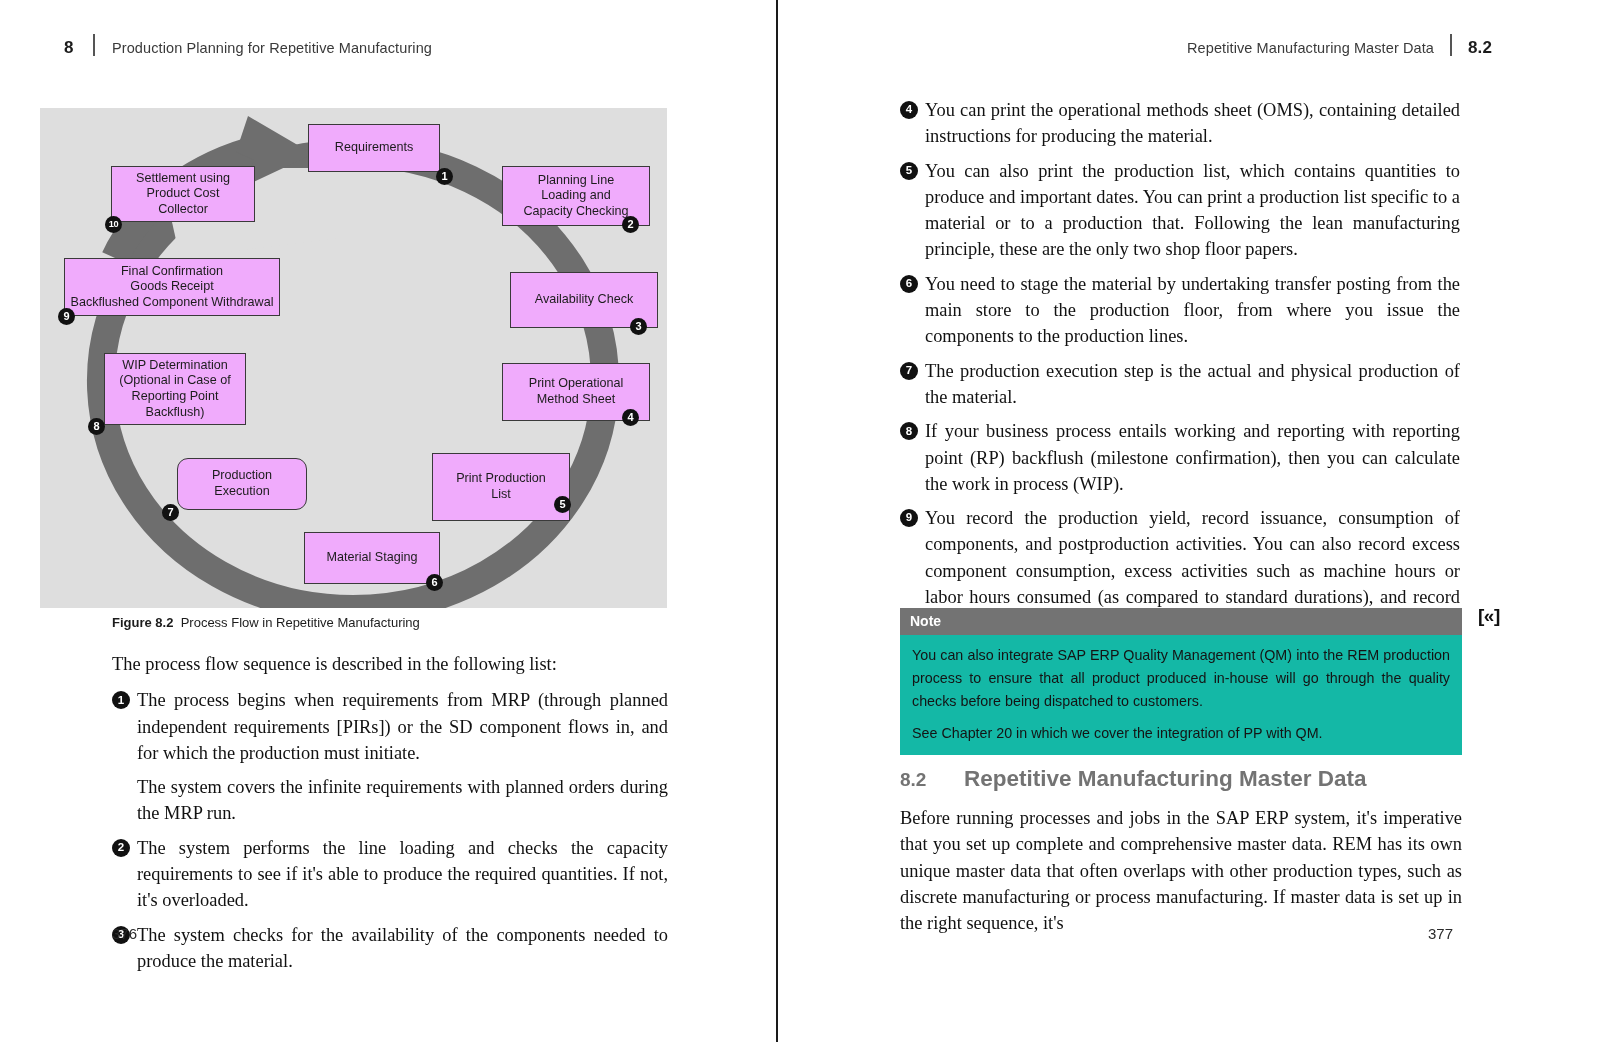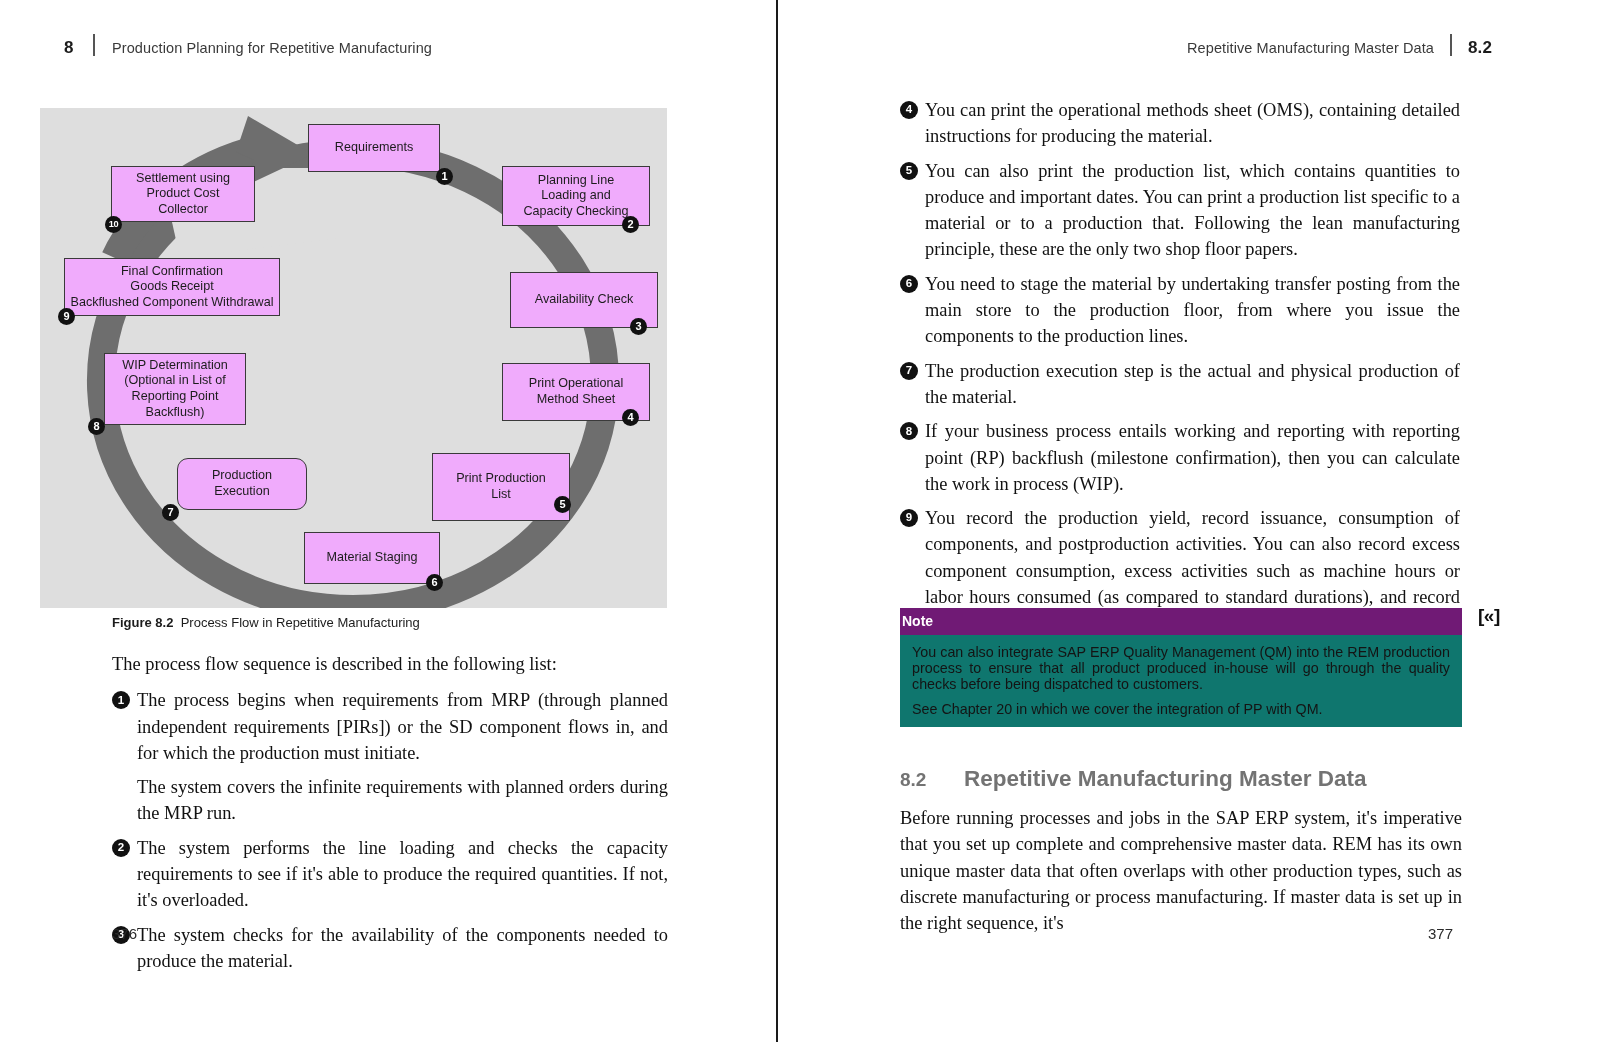--- a/index.html
+++ b/index.html
@@ -155,33 +155,33 @@
   .sub-para { margin-top: 8px; text-align: justify; }
 
   
   .note-wrap {
     position: absolute;
     left: 900px;
     top: 608px;
     width: 562px;
   }
   .note-title {
-    background: #701a75;
+    background: #737373;
     color: #ffffff;
     font-family: "Liberation Sans", sans-serif;
     font-weight: bold;
     font-size: 14px;
-    padding: 5px 10px 6px 2px;
+    padding: 5px 10px 6px 10px;
     box-sizing: border-box;
   }
   .note-body {
-    background: #0f766e;
+    background: #14b8a6;
     font-family: "Liberation Sans", sans-serif;
     font-size: 14.3px;
-    line-height: 16px;
+    line-height: 23px;
     color: #141414;
     padding: 9px 12px 10px 12px;
     box-sizing: border-box;
     text-align: justify;
   }
   .note-body p { margin: 0; }
   .note-body p + p { margin-top: 9px; }
 
   .margin-mark {
     position: absolute;
@@ -300,21 +300,21 @@
     <div class="bullet" style="left:386px; top:466px;">6</div>
 
     <div class="fig-node" style="left:137px; top:350px; width:130px; height:52px; flex-direction:column;border-radius:11px;">
       <span>Production</span>
       <span>Execution</span>
     </div>
     <div class="bullet" style="left:122px; top:396px;">7</div>
 
     <div class="fig-node" style="left:64px; top:245px; width:142px; height:72px; flex-direction:column;">
       <span>WIP Determination</span>
-      <span>(Optional in List of</span>
+      <span>(Optional in Case of</span>
       <span>Reporting Point</span>
       <span>Backflush)</span>
     </div>
     <div class="bullet" style="left:48px; top:310px;">8</div>
 
     <div class="fig-node" style="left:24px; top:150px; width:216px; height:58px; flex-direction:column;">
       <span>Final Confirmation</span>
       <span>Goods Receipt</span>
       <span>Backflushed Component Withdrawal</span>
     </div>

